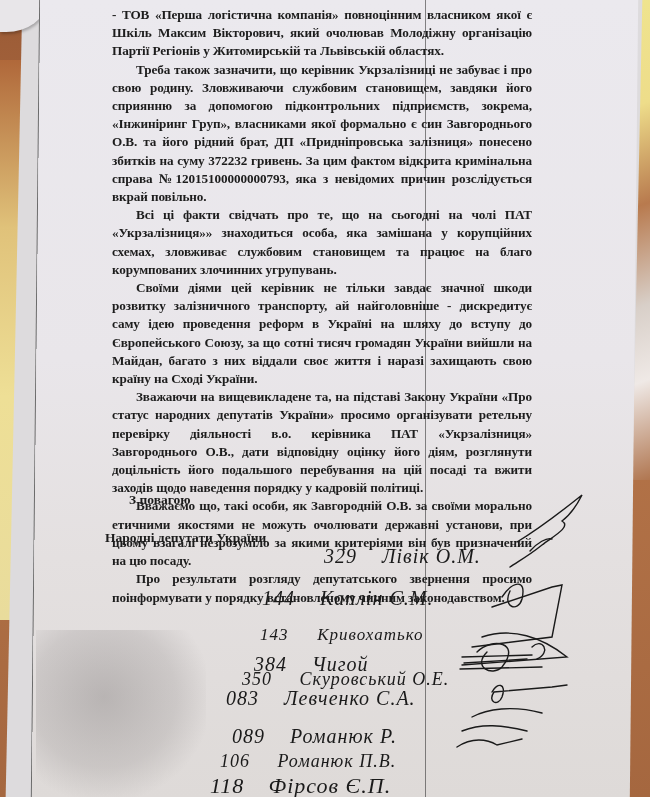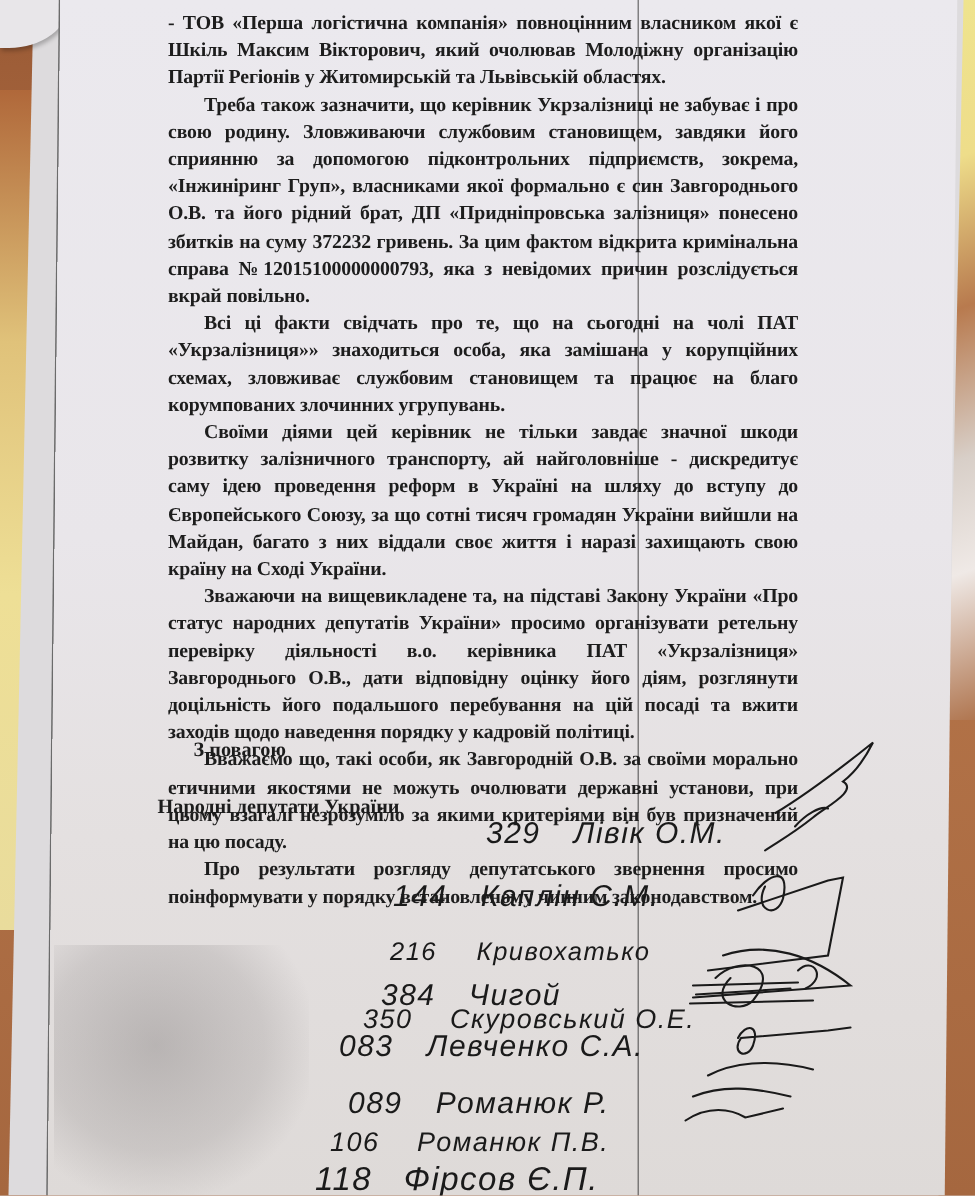--- a/index.html
+++ b/index.html
@@ -68,21 +68,21 @@
     .text p.first { text-indent: 0; }
     .closing {
       position: absolute; left: 105px; top: 492px;
       font-family: "Liberation Serif", serif; font-weight: bold; font-size: 13.5px; color: #1c1c1c;
     }
     .closing .regards { margin-left: 24px; }
     .closing .deputies { margin-top: 22px; }
     
     .signatures {
       position: absolute; left: 232px; top: 545px; width: 340px; height: 250px;
-      font-family: Liberation Sans, sans-serif; font-style: italic; color: #1a1a1a;
+      font-family: Liberation Serif, serif; font-style: italic; color: #1a1a1a;
     }
     .sig-row { position: absolute; white-space: nowrap; font-size: 20px; letter-spacing: 1px; }
     .sig-row .num { display: inline-block; width: 52px; }
     .sig-scribble { position: absolute; }
   </style>
 </head>
 <body>
 
 <div class="bg-wood"></div>
 <div class="bg-yellow"></div>
@@ -128,21 +128,21 @@
 <div class="signatures">
   <div class="sig-row" style="left:92px;top:0px;">
     <span class="num">329</span>
     <span>Лівік О.М.</span>
   </div>
   <div class="sig-row" style="left:30px;top:42px;">
     <span class="num">144</span>
     <span>Каплін С.М.</span>
   </div>
   <div class="sig-row" style="left:28px;top:80px;font-size:17px;">
-    <span class="num">216</span>
+    <span class="num">143</span>
     <span>Кривохатько</span>
   </div>
   <div class="sig-row" style="left:22px;top:108px;">
     <span class="num">384</span>
     <span>Чигой</span>
   </div>
   <div class="sig-row" style="left:10px;top:124px;font-size:18px;">
     <span class="num">350</span>
     <span>Скуровський О.Е.</span>
   </div>

